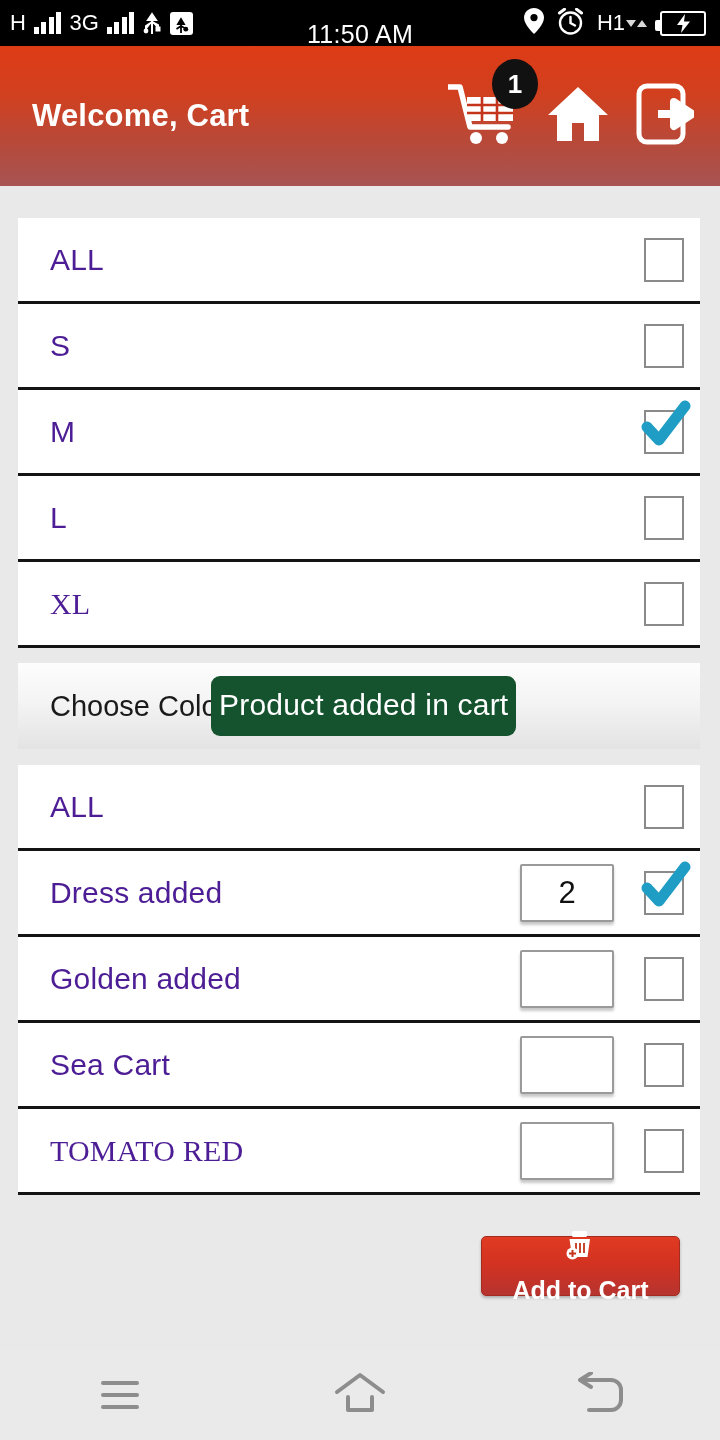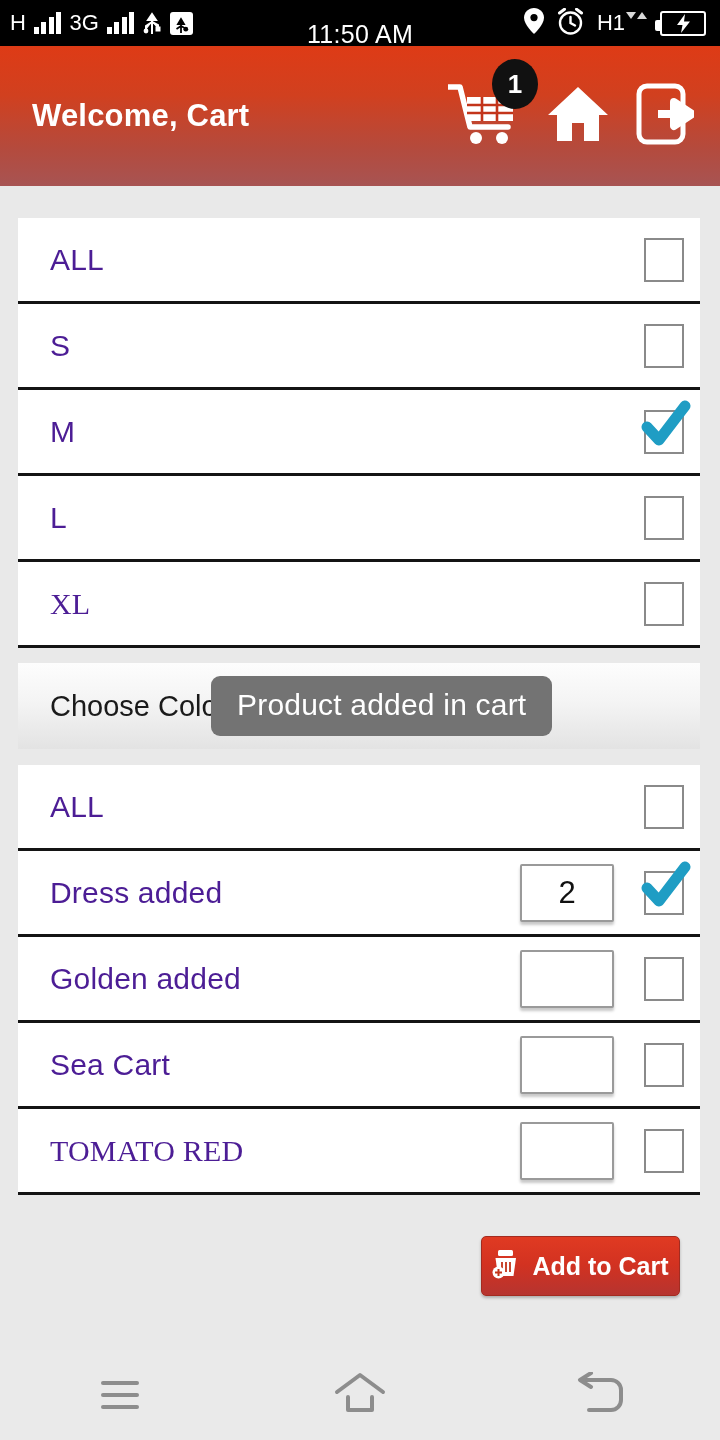--- a/index.html
+++ b/index.html
@@ -27,21 +27,21 @@
   .bars { display: flex; align-items: flex-end; gap: 2.5px; height: 22px; }
   .bars i { display: block; width: 5px; background: #fff; }
   .bars i:nth-child(1) { height: 7px; }
   .bars i:nth-child(2) { height: 12px; }
   .bars i:nth-child(3) { height: 17px; }
   .bars i:nth-child(4) { height: 22px; }
   .usbdbg {
     background: #fff; border-radius: 3px; width: 23px; height: 23px;
     display: flex; align-items: center; justify-content: center;
   }
-  .h1ind { display: flex; align-items: flex-start; }
+  .h1ind { display: flex; align-items: center; }
   .h1ind .arrows { display: flex; flex-direction: row; gap: 1px; margin-left: 1px; }
   .tri { width: 0; height: 0; border-left: 5px solid transparent; border-right: 5px solid transparent; }
   .tri.dn { border-top: 7px solid #d8d8d8; }
   .tri.up { border-bottom: 7px solid #d8d8d8; }
   .battery {
     width: 46px; height: 25px; border: 2.5px solid #fff; border-radius: 3px;
     display: flex; align-items: center; justify-content: center; position: relative;
   }
   .battery::before {
     content: ""; position: absolute; left: -7px; top: 7px;
@@ -91,34 +91,35 @@
   .section-head {
     position: absolute; left: 18px; width: 682px; height: 86px;
     background: linear-gradient(180deg, #fdfdfd 0%, #f4f4f4 45%, #e3e3e3 100%);
     display: flex; align-items: center; padding-left: 32px;
     font-size: 29px; color: #1a1a1a;
   }
 
   
   .toast {
     position: absolute; left: 211px; top: 676px;
-    background: #737373; color: #fff;
-    padding: 12px 26px 14px; border-radius: 9px;
+    background: #14532d; color: #fff;
+    padding: 12px 8px 14px; border-radius: 9px;
     font-size: 30px; letter-spacing: .2px; white-space: nowrap;
   }
 
   
   .add-cart {
     position: absolute; left: 481px; top: 1236px;
     width: 199px; height: 60px; border-radius: 5px;
     background: linear-gradient(180deg, #e03a22 0%, #d23221 48%, #b63430 100%);
     border: 1px solid #a32b20;
     display: flex; align-items: center; justify-content: center; gap: 10px;
     color: #fff; font-size: 25px; font-weight: bold;
     box-shadow: 0 2px 3px rgba(0,0,0,.25);
+    flex-direction: column;
   }
 
   
   .navbar {
     position: absolute; left: 0; bottom: 0; width: 720px; height: 90px;
     background: #eaeaea; display: flex; align-items: center;
   }
   .nav-btn { flex: 1; display: flex; align-items: center; justify-content: center; }
   .hamb { display: flex; flex-direction: column; gap: 8px; }
   .hamb i { display: block; width: 38px; height: 4px; background: #8d8d8d; border-radius: 2px; }

